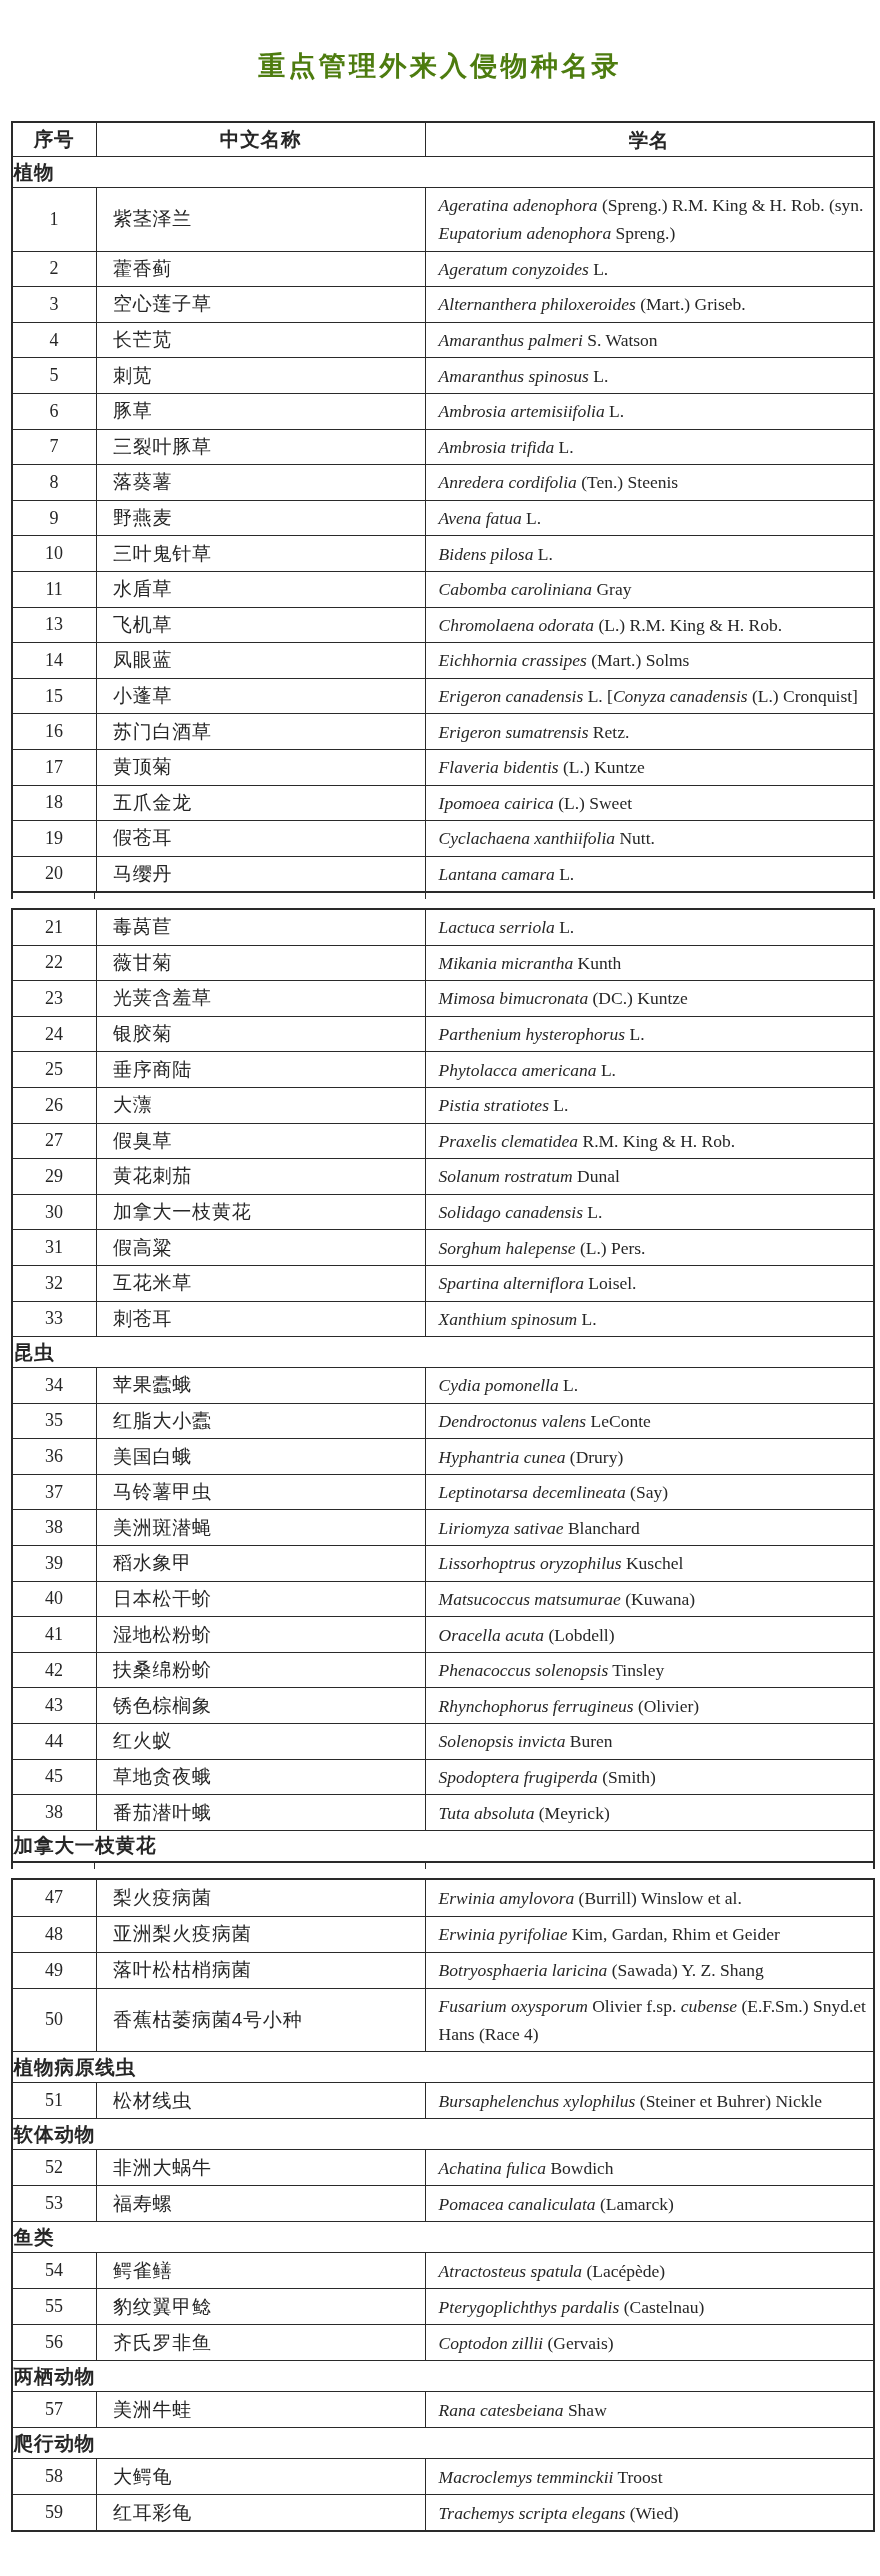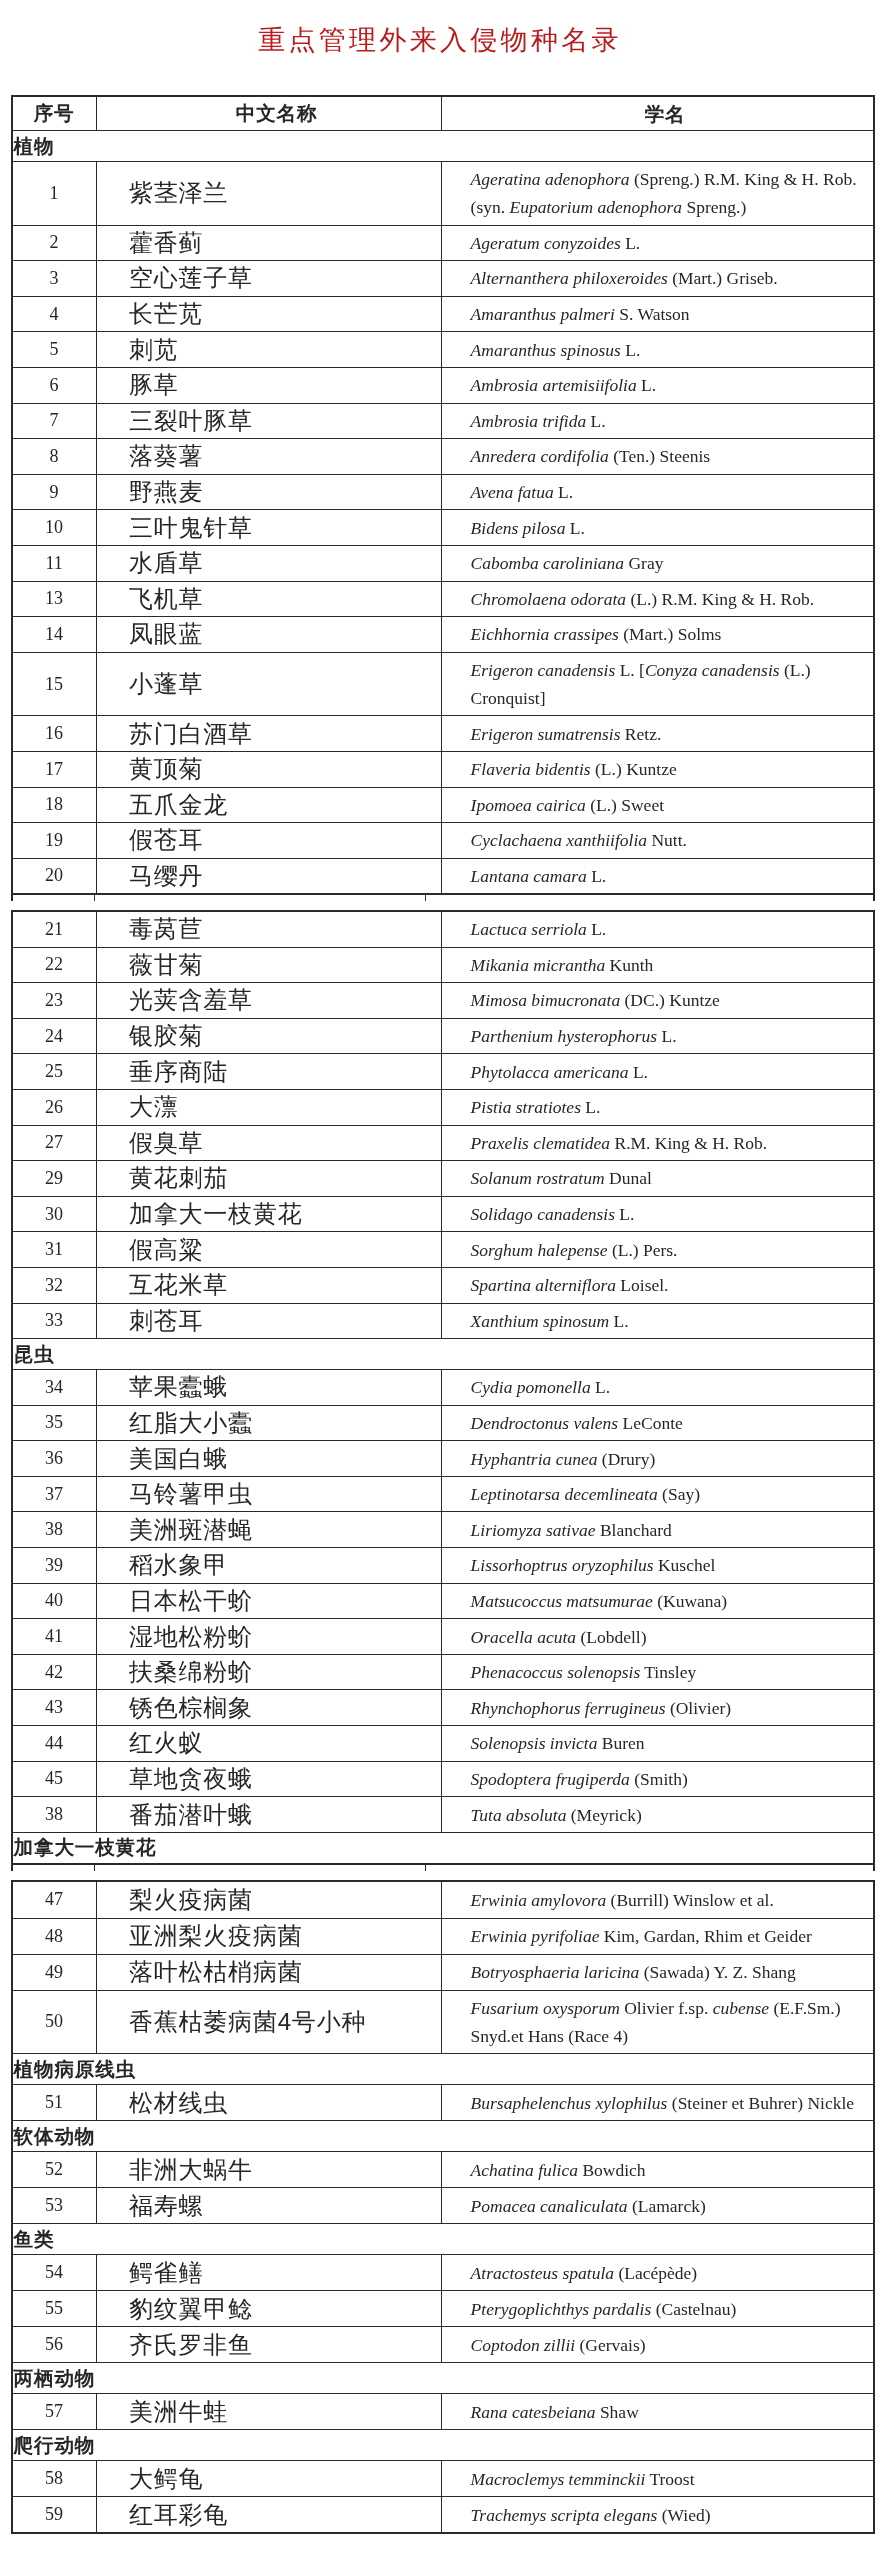--- a/index.html
+++ b/index.html
@@ -1,48 +1,47 @@
 <!DOCTYPE html>
 <html lang="zh" style="font-size:13px"><head>
 <meta charset="utf-8">
 <style>
   html,body{margin:0;padding:0;background:#ffffff;}
   body{width:880px;min-height:2576px;font-family:"Liberation Sans",sans-serif;color:#262626;}
   .page{width:880px;min-height:2576px;background:#fff;box-sizing:border-box;padding-bottom:18px;}
   .doc-title{
     text-align:center;
-    padding-top:22px;
+    padding-top:48px;
     font-family:"Liberation Serif",serif;
     font-size:27px;
-    font-weight:normal;
+    font-weight:bold;
     letter-spacing:3.3px;
-    color:#b91c1c;
+    color:#4d7c0f;
   }
   .table-wrap{margin:37px 5.7px 0 10.6px;width:864px;box-sizing:border-box;}
   .tpage{border:2.4px solid #2a2a2a;box-sizing:border-box;background:#fff;}
   .trow{
     display:grid;
     grid-template-columns:84px 329px 1fr;
     border-top:1.6px solid #2a2a2a;
     min-height:32px;
     box-sizing:border-box;
-    gap:16px;
   }
   .p3 .trow{min-height:36px;}
   .first{border-top:none !important;}
   .cell{display:flex;align-items:center;box-sizing:border-box;}
   .c-no{
     justify-content:center;
     font-family:"Liberation Serif",serif;
     font-size:18px;
     border-right:1.6px solid #2a2a2a;
   }
   .c-cn{
     padding-left:16.3px;
-    font-size:24px;
+    font-size:19px;
     letter-spacing:0.8px;
     border-right:1.6px solid #2a2a2a;
   }
   .c-sci{
     padding:3.3px 6.5px 3.3px 13px;
     font-family:"Liberation Serif",serif;
     font-size:17.5px;
     line-height:28px;
   }
   .c-sci i{font-style:italic;}

